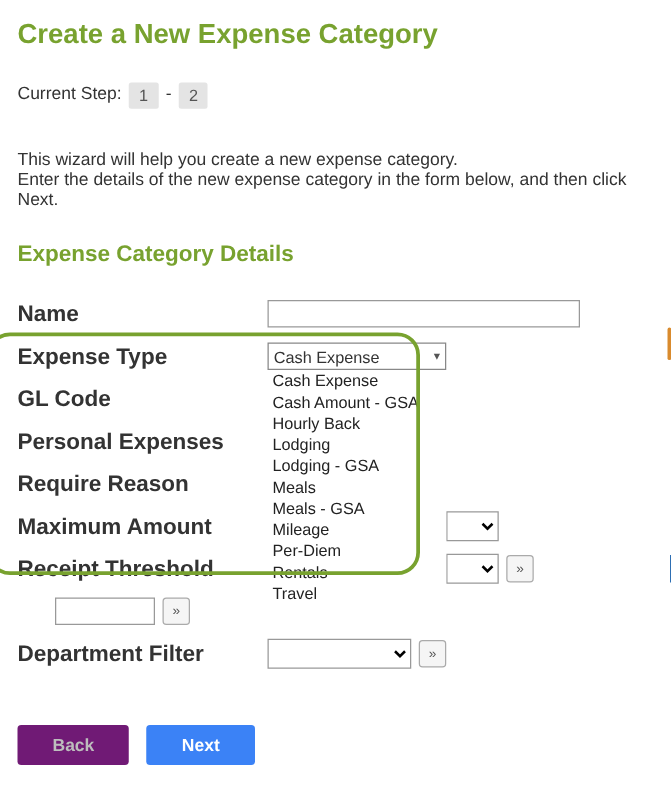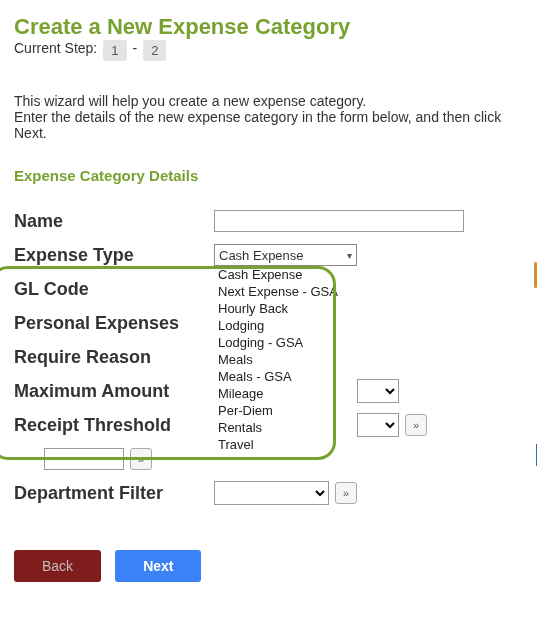--- a/index.html
+++ b/index.html
@@ -9,41 +9,41 @@
       color: #333;
       margin: 0;
       padding: 14px 2px 14px 14px;
       width: 537px;
       background: #fff;
     }
     h1.page-title {
       font-size: 22px;
       font-weight: 600;
       color: #78a22f;
-      margin: 0 0 0 0;
+      margin: 0 0 26px 0;
     }
     .step-row {
       display: flex;
       gap: 6px;
       margin-bottom: 32px;
     }
     .step-label { color: #333; }
     .step-box {
       background: #e4e4e4;
       color: #555;
       padding: 3px 8px;
       border-radius: 2px;
       font-size: 13px;
     }
     .step-sep { color: #333; }
     .intro p { margin: 0 0; }
     .section-heading {
       color: #78a22f;
       font-weight: 600;
-      font-size: 15px;
+      font-size: 18px;
       margin: 26px 0 20px 0;
     }
     .form-row {
       display: flex;
       align-items: center;
       min-height: 34px;
       margin-bottom: 0;
       position: relative;
     }
     .form-label {
@@ -88,23 +88,24 @@
       gap: 14px;
     }
     .btn {
       padding: 8px 28px;
       font-size: 14px;
       border-radius: 3px;
       border: none;
       cursor: pointer;
     }
     .btn-back {
-      background: #7f1d1d;
+      background: #701a75;
       color: #bdbdbd;
       cursor: default;
+      font-weight: bold;
     }
     .btn-next {
       background: #3b82f6;
       color: #fff;
       font-weight: 600;
     }
     
     .dropdown-wrapper {
       position: relative;
       display: inline-block;
@@ -203,21 +204,21 @@
 
 <div class="form-row">
   <div class="form-label">Expense Type</div>
   <div class="dropdown-wrapper">
     <div class="dropdown-select">
       <span>Cash Expense</span>
       <span class="caret">▾</span>
     </div>
     <ul class="dropdown-list">
       <li>Cash Expense</li>
-      <li>Next Expense - GSA</li>
+      <li>Cash Amount - GSA</li>
       <li>Hourly Back</li>
       <li>Lodging</li>
       <li>Lodging - GSA</li>
       <li>Meals</li>
       <li>Meals - GSA</li>
       <li>Mileage</li>
       <li>Per-Diem</li>
       <li>Rentals</li>
       <li>Travel</li>
     </ul>

